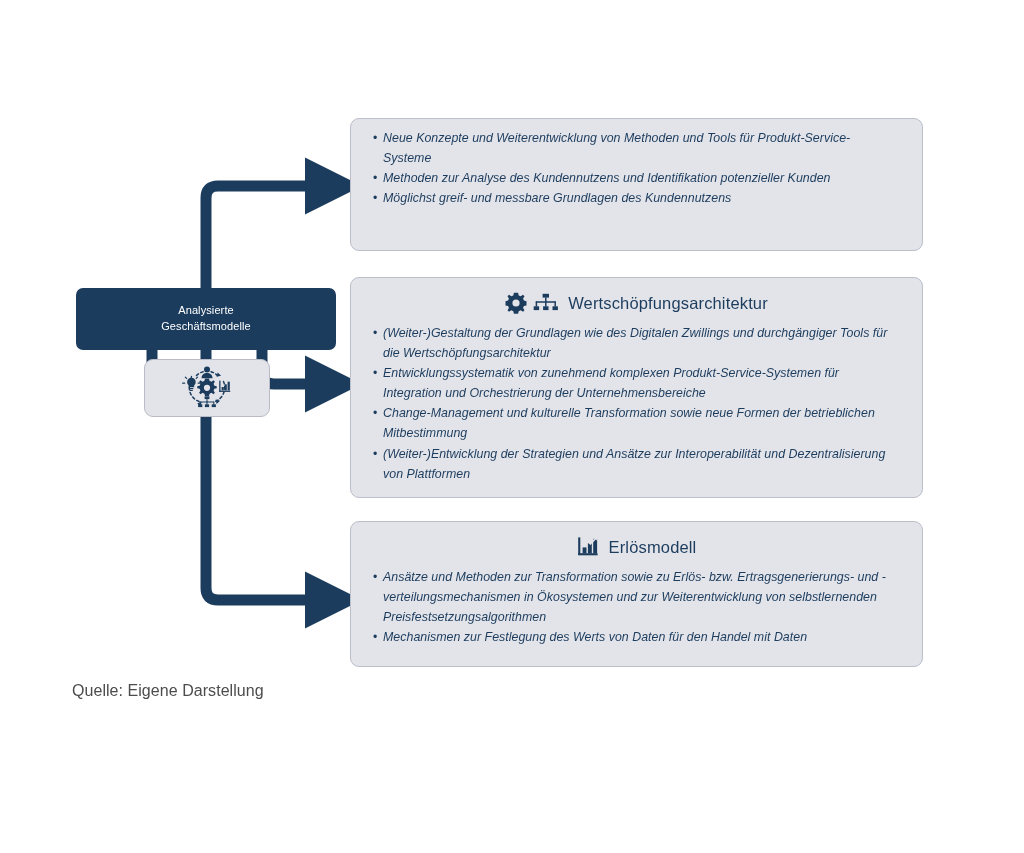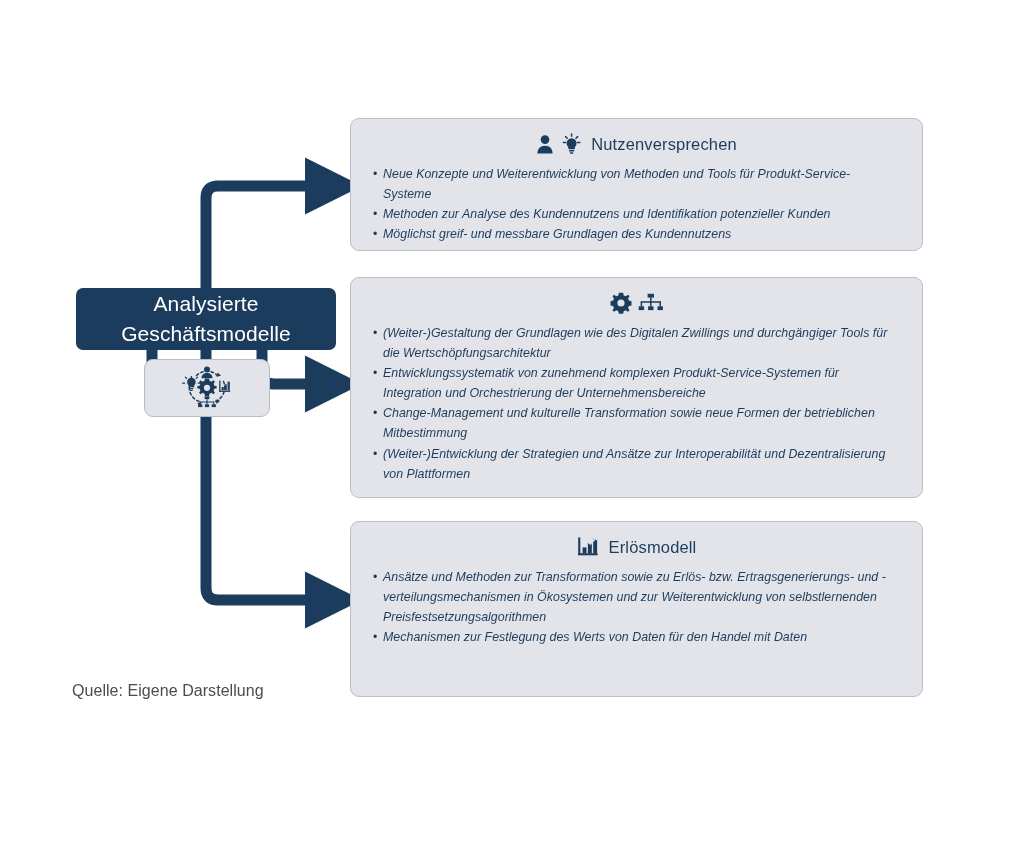--- a/index.html
+++ b/index.html
@@ -35,21 +35,21 @@
     top: 288px;
     width: 260px;
     height: 62px;
     background: #1c3c5e;
     border-radius: 7px;
     color: #ffffff;
     display: flex;
     flex-direction: column;
     align-items: center;
     justify-content: center;
-    font-size: 21px;
+    font-size: 11px;
     line-height: 1.45;
     letter-spacing: 0.1px;
   }
   .source-box .line { display: block; text-align: center; }
 
   
   .hub-chip {
     position: absolute;
     left: 144px;
     top: 359px;
@@ -68,21 +68,21 @@
     position: absolute;
     left: 350px;
     width: 573px;
     background: #e3e4e9;
     border: 1px solid #bcbfc9;
     border-radius: 9px;
     box-sizing: border-box;
   }
   #panel-0 { top: 118px;  height: 133px; }
   #panel-1 { top: 277px;  height: 221px; }
-  #panel-2 { top: 521px;  height: 176px; }
+  #panel-2 { top: 521px;  height: 146px; }
 
   .panel-head {
     display: flex;
     align-items: center;
     justify-content: center;
     gap: 9px;
     padding-top: 14px;
   }
   .panel-head .head-icons {
     display: flex;
@@ -209,41 +209,20 @@
         <line x1="29" y1="37.0" x2="29" y2="39.3" stroke-linecap="round"></line>
         <line x1="35.8" y1="37.0" x2="35.8" y2="39.3" stroke-linecap="round"></line>
         <rect x="20.1" y="39.3" width="4.2" height="2.8" stroke="none"></rect>
         <rect x="26.9" y="39.3" width="4.2" height="2.8" stroke="none"></rect>
         <rect x="33.7" y="39.3" width="4.2" height="2.8" stroke="none"></rect>
       </g>
     </svg>
   </div>
 
   <div class="panel" id="panel-0">
-    <div class="panel-head">
-      <span class="head-icons">
-        <svg width="20" height="21" viewBox="0 0 20 21">
-          <circle cx="9" cy="5.6" r="4.3" fill="#1c3c5e"></circle>
-          <path d="M1.4,19.5 c0,-5.1 3.4,-7.8 7.6,-7.8 c4.2,0 7.6,2.7 7.6,7.8 z" fill="#1c3c5e"></path>
-        </svg>
-        <svg width="20" height="22" viewBox="0 0 20 22">
-          <path d="M6.3,14.0 a5.0,5.0 0 1 1 6.6,0 l0,2.0 l-6.6,0 z" fill="#1c3c5e"></path>
-          <rect x="6.9" y="16.8" width="5.4" height="1.7" rx="0.8" fill="#1c3c5e"></rect>
-          <rect x="7.8" y="19.2" width="3.6" height="1.6" rx="0.8" fill="#1c3c5e"></rect>
-          <g stroke="#1c3c5e" stroke-width="1.5" stroke-linecap="round">
-            <line x1="9.6" y1="1.0" x2="9.6" y2="3.2"></line>
-            <line x1="1.4" y1="9.6" x2="3.6" y2="9.6"></line>
-            <line x1="15.6" y1="9.6" x2="17.8" y2="9.6"></line>
-            <line x1="3.6" y1="3.6" x2="5.2" y2="5.2"></line>
-            <line x1="15.6" y1="3.6" x2="14.0" y2="5.2"></line>
-          </g>
-        </svg>
-      </span>
-      <span class="panel-title">Nutzenversprechen</span>
-    </div>
     <div class="panel-body">
       <div class="bullet-row">
         <span class="bullet-dot">•</span>
         <span class="bullet-text">Neue Konzepte und Weiterentwicklung von Methoden und Tools für Produkt-Service-Systeme</span>
       </div>
       <div class="bullet-row">
         <span class="bullet-dot">•</span>
         <span class="bullet-text">Methoden zur Analyse des Kundennutzens und Identifikation potenzieller Kunden</span>
       </div>
       <div class="bullet-row">
@@ -267,20 +246,21 @@
             <line x1="3.4" y1="9.0" x2="22.2" y2="9.0"></line>
             <line x1="3.4" y1="9.0" x2="3.4" y2="13.1"></line>
             <line x1="12.8" y1="9.0" x2="12.8" y2="13.1"></line>
             <line x1="22.2" y1="9.0" x2="22.2" y2="13.1"></line>
           </g>
           <rect x="0.7" y="13.3" width="5.4" height="3.8" fill="#1c3c5e"></rect>
           <rect x="10.1" y="13.3" width="5.4" height="3.8" fill="#1c3c5e"></rect>
           <rect x="19.5" y="13.3" width="5.4" height="3.8" fill="#1c3c5e"></rect>
         </svg>
       </span>
+      <span class="panel-title">Wertschöpfungsarchitektur</span>
     </div>
     <div class="panel-body">
       <div class="bullet-row">
         <span class="bullet-dot">•</span>
         <span class="bullet-text">(Weiter-)Gestaltung der Grundlagen wie des Digitalen Zwillings und durchgängiger Tools für die Wertschöpfungsarchitektur</span>
       </div>
       <div class="bullet-row">
         <span class="bullet-dot">•</span>
         <span class="bullet-text">Entwicklungssystematik von zunehmend komplexen Produkt-Service-Systemen für Integration und Orchestrierung der Unternehmensbereiche</span>
       </div>

